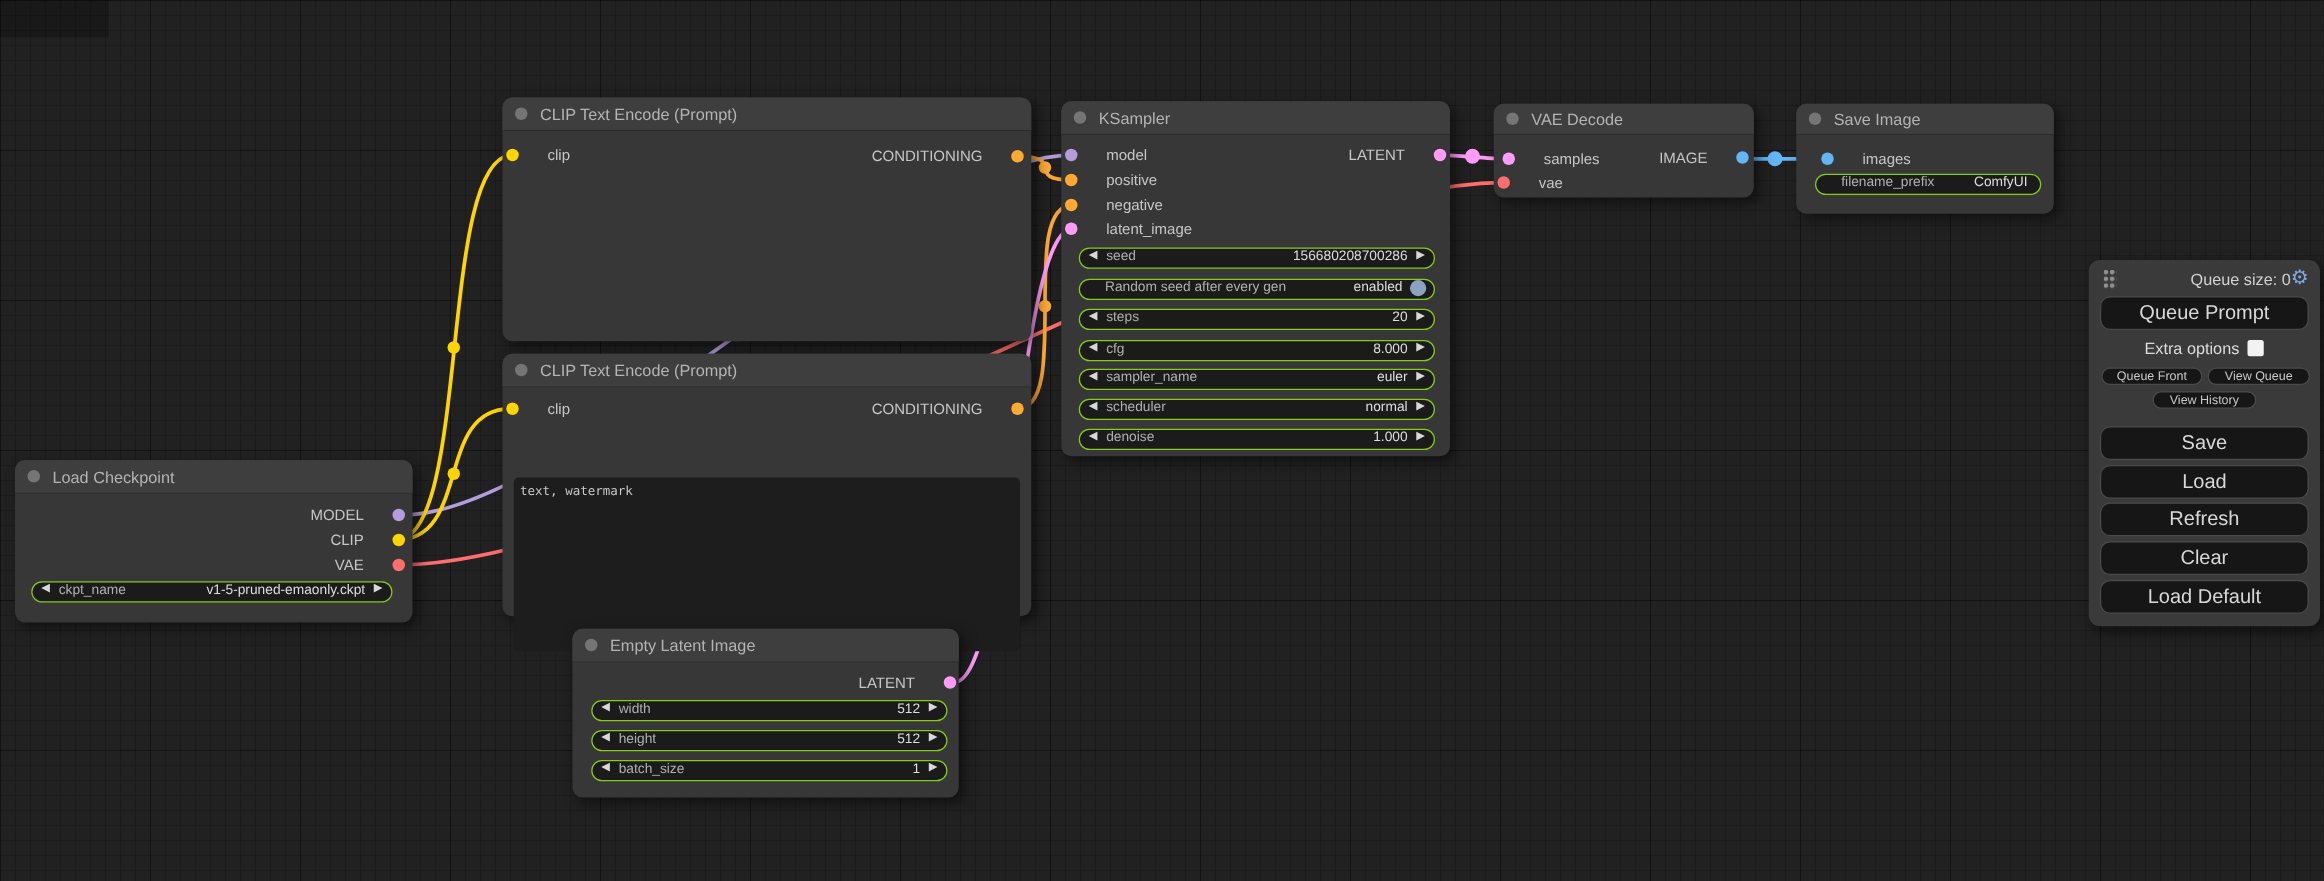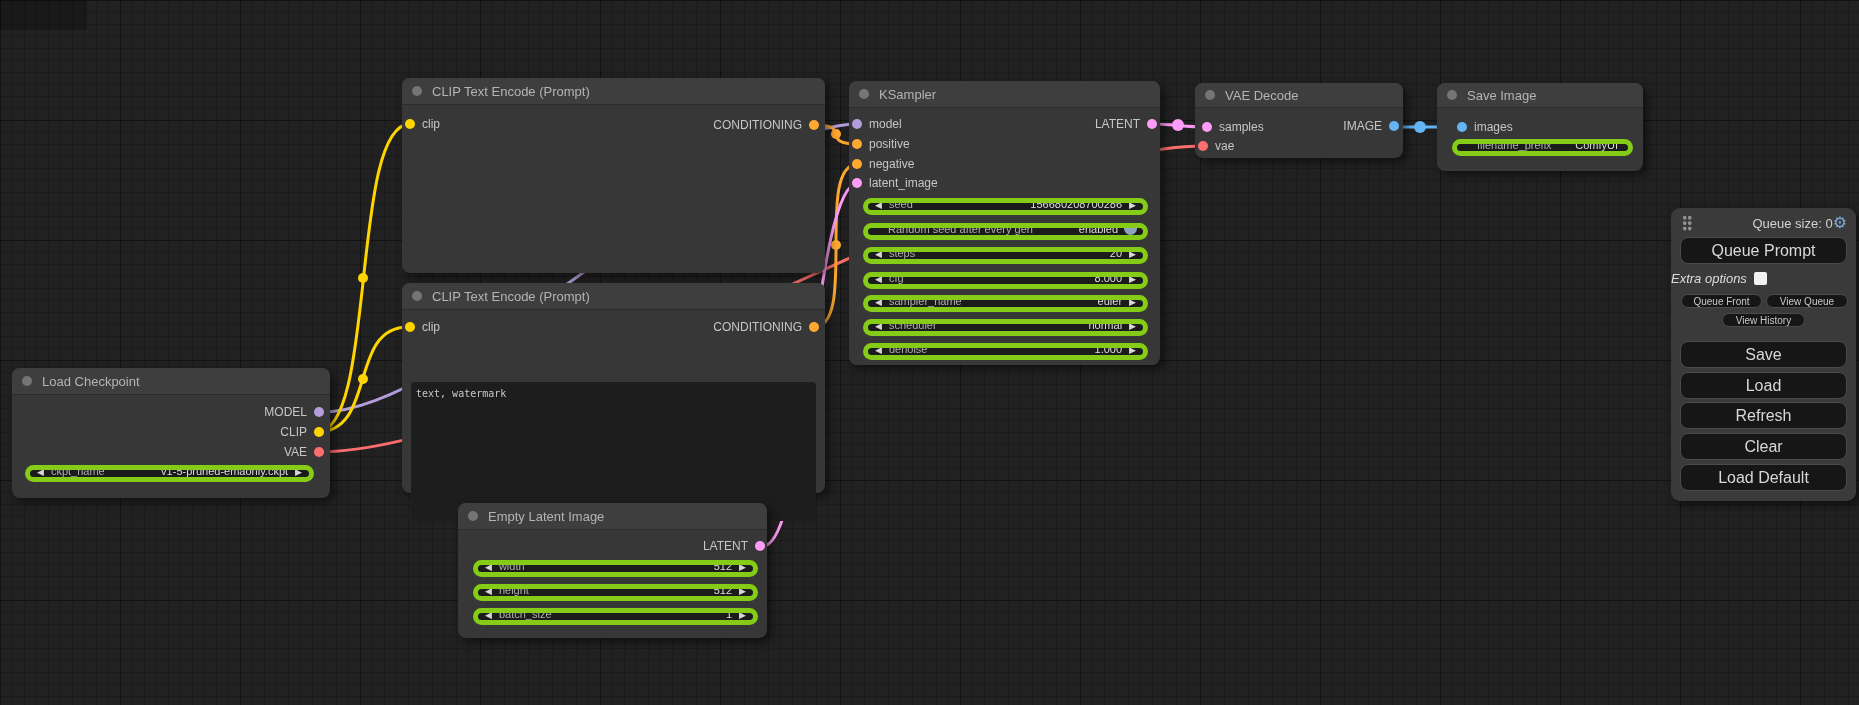--- a/index.html
+++ b/index.html
@@ -21,29 +21,29 @@
   .node{
     position:absolute;background:#373737;border-radius:8px;z-index:2;
     box-shadow:4px 4px 10px rgba(0,0,0,.5);
   }
   .node-title{
     position:absolute;left:0;top:0;right:0;height:27px;background:#3e3e3e;
     border-radius:8px 8px 0 0;display:flex;align-items:center;
     color:#b4b4b4;font-size:13px;border-bottom:1px solid #2c2c2c;box-sizing:border-box;
   }
   .title-dot{width:10px;height:10px;border-radius:50%;background:#757575;margin:0 10px;flex:0 0 auto;}
-  .port{position:absolute;height:12px;display:flex;align-items:center;font-size:12px;color:#c6c6c6;}
+  .port{position:absolute;height:12px;display:flex;align-items:center;font-size:12px;color:#c6c6c6;gap:16px;}
   .port-dot{width:10px;height:10px;border-radius:50%;flex:0 0 auto;}
   .port.in .port-dot{margin-right:7px;}
   .port.out{flex-direction:row-reverse;}
   .port.out .port-dot{margin-left:7px;}
 
   .widget{
-    position:absolute;height:17px;background:#1b1b1b;border:5px solid #84cc16;
-    border-radius:10px;display:flex;align-items:flex-end;box-sizing:border-box;
+    position:absolute;height:17px;background:#1b1b1b;border:1px solid #84cc16;
+    border-radius:10px;display:flex;align-items:flex-start;box-sizing:border-box;
     font-size:11px;color:#b0b0b0;overflow:hidden;
   }
   .widget .arrow{color:#d8d8d8;font-size:9px;line-height:1;padding:0 7px;cursor:pointer;}
   .widget .wvalue{margin-left:auto;color:#dedede;}
   .widget.noarrow .wlabel{padding-left:20px;}
   .widget.noarrow .wvalue{padding-right:10px;}
   .toggle-circle{width:13px;height:13px;border-radius:50%;margin:0 3px 0 6px;flex:0 0 auto;}
 
   .prompt{
     position:absolute;background:#1d1d1d;border-radius:4px;color:#c8c8c8;
@@ -61,21 +61,21 @@
     background-image:radial-gradient(circle at 1.7px 1.7px, #909090 1.6px, transparent 2.1px);
     background-size:5px 5.4px;}
   .queue-size{flex:1;text-align:right;color:#d2d2d2;font-size:13px;}
   .gear{margin-right:9px;font-size:16px;line-height:1;cursor:pointer;}
   .btn{
     position:absolute;background:#161616;border:1px solid #4a4a4a;border-radius:8px;
     color:#d8d8d8;display:flex;align-items:center;justify-content:center;cursor:pointer;box-sizing:border-box;
   }
   .btn.big{left:9px;right:9px;height:27px;font-size:16px;}
   .btn.small{height:14px;font-size:10px;border-radius:8px;color:#c9c9c9;}
-  .extra-row{position:absolute;left:0;right:0;top:62px;height:17px;display:flex;align-items:center;color:#dcdcdc;font-size:13px;font-style:italic;}
+  .extra-row{position:absolute;left:0;right:0;top:62px;height:17px;display:flex;align-items:center;justify-content:center;color:#dcdcdc;font-size:13px;}
   .checkbox{width:13px;height:13px;background:#f2f2f2;border-radius:2px;margin-left:7px;cursor:pointer;}
 </style>
 </head>
 <body>
 
 <div id="canvas">
   <div class="tl-shade"></div>
 
   <svg id="wires" width="1859" height="705">
     <path d="M322,412 C456,412 723,124 857,124" stroke="#B39DDB"></path>

